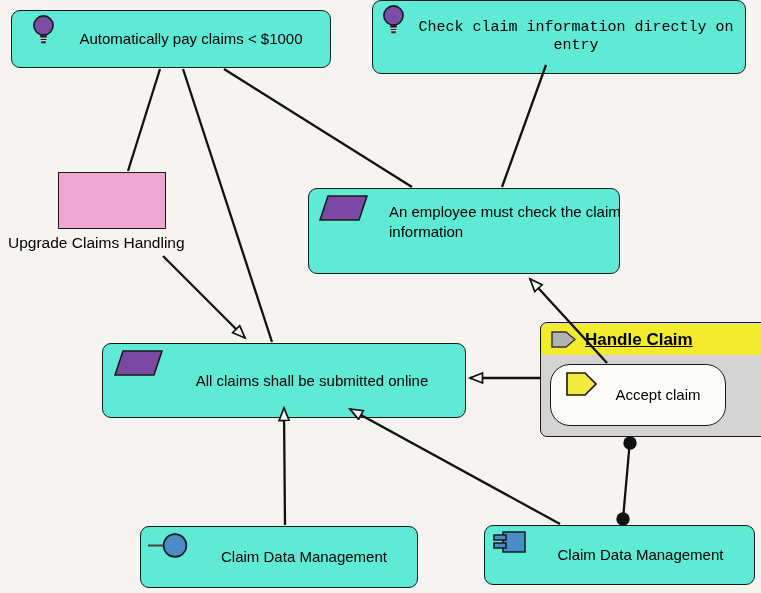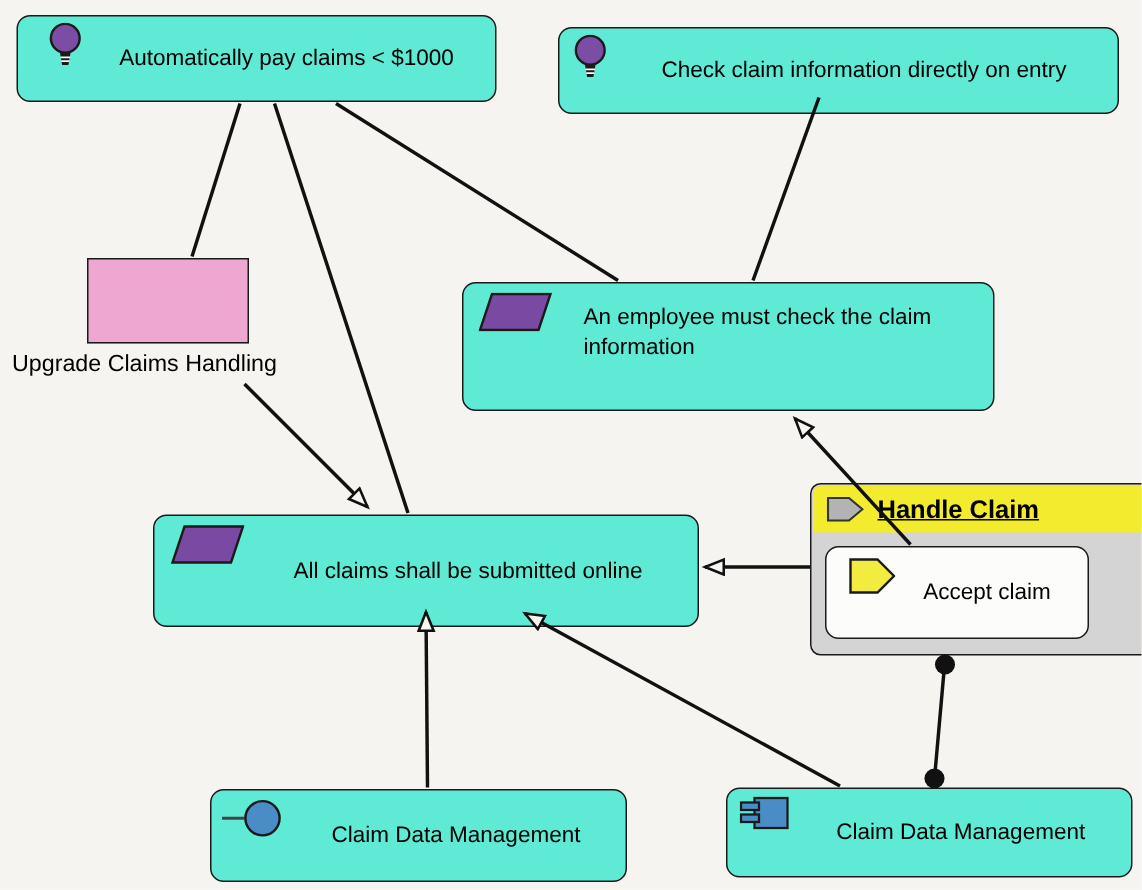--- a/index.html
+++ b/index.html
@@ -39,21 +39,21 @@
     background:#f3eb2e; border-radius:5px 5px 0 0;
     display:flex; align-items:center; padding-left:9px; box-sizing:border-box;
   }
   .group-title {
     font-size:17px; font-weight:bold; text-decoration:underline;
     margin-left:9px; color:#000;
   }
   .subnode {
     position:absolute; left:9px; top:41px; width:176px; height:62px;
     box-sizing:border-box; background:#fcfcfb;
-    border:1.6px solid #1a1a1a; border-radius:9px;
+    border:1.6px solid #1a1a1a; border-radius:20px;
   }
   .multiline-label {
     position:absolute; left:80px; top:13px; width:258px;
     font-size:15px; line-height:19.5px; text-align:left; color:#000;
   }
 </style>
 </head>
 <body>
 
 <div class="canvas">
@@ -83,34 +83,34 @@
   <div class="node" style="left:11px; top:10px; width:320px; height:58px;">
     <svg class="icon-abs" style="left:20px; top:4px;" width="23" height="32" viewBox="0 0 23 32">
       <circle cx="11.5" cy="10.5" r="9.6" fill="#7b4da4" stroke="#1a1a1a" stroke-width="1.6"></circle>
       <path d="M8 20.3 h7 l-1.4 8 h-4.2 z" fill="#1a1a1a"></path>
       <line x1="8.3" y1="23.2" x2="14.7" y2="23.2" stroke="#fbfbf9" stroke-width="1.1"></line>
       <line x1="8.8" y1="25.7" x2="14.2" y2="25.7" stroke="#fbfbf9" stroke-width="1.1"></line>
     </svg>
     <span class="node-label" style="left:46px; right:6px;">Automatically pay claims &lt; $1000</span>
   </div>
 
-  <div class="node" style="left:372px; top:18px; width:374px; height:58px;">
+  <div class="node" style="left:372px; top:0; width:374px; height:74px;font-family:Liberation Mono, monospace;">
     <svg class="icon-abs" style="left:9px; top:4px;" width="23" height="32" viewBox="0 0 23 32">
       <circle cx="11.5" cy="10.5" r="9.6" fill="#7b4da4" stroke="#1a1a1a" stroke-width="1.6"></circle>
       <path d="M8 20.3 h7 l-1.4 8 h-4.2 z" fill="#1a1a1a"></path>
       <line x1="8.3" y1="23.2" x2="14.7" y2="23.2" stroke="#fbfbf9" stroke-width="1.1"></line>
       <line x1="8.8" y1="25.7" x2="14.2" y2="25.7" stroke="#fbfbf9" stroke-width="1.1"></line>
     </svg>
     <span class="node-label" style="left:40px; right:6px;">Check claim information directly on entry</span>
   </div>
 
   <div class="workpkg" style="left:58px; top:172px; width:108px; height:57px;"></div>
   <div class="workpkg-label" style="left:8px; top:234px; width:212px;">Upgrade Claims Handling</div>
 
-  <div class="node" style="left:308px; top:188px; width:355px; height:86px;">
+  <div class="node" style="left:308px; top:188px; width:312px; height:86px;">
     <svg class="icon-abs" style="left:10px; top:6px;" width="49" height="26" viewBox="0 0 49 26">
       <polygon points="9,1 48,1 40,25 1,25" fill="#7a4aa3" stroke="#1a1a1a" stroke-width="1.6"></polygon>
     </svg>
     <div class="multiline-label">An employee must check the claim information</div>
   </div>
 
   <div class="node" style="left:102px; top:343px; width:364px; height:75px;">
     <svg class="icon-abs" style="left:11px; top:6px;" width="49" height="26" viewBox="0 0 49 26">
       <polygon points="9,1 48,1 40,25 1,25" fill="#7a4aa3" stroke="#1a1a1a" stroke-width="1.6"></polygon>
     </svg>

